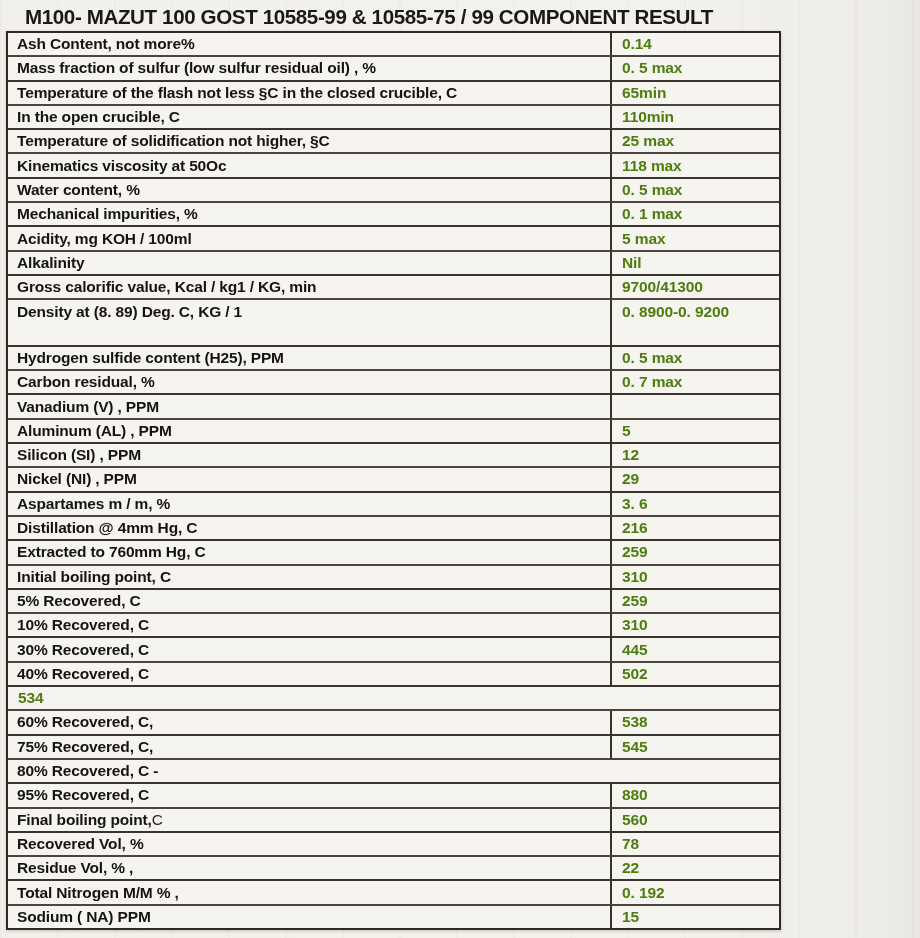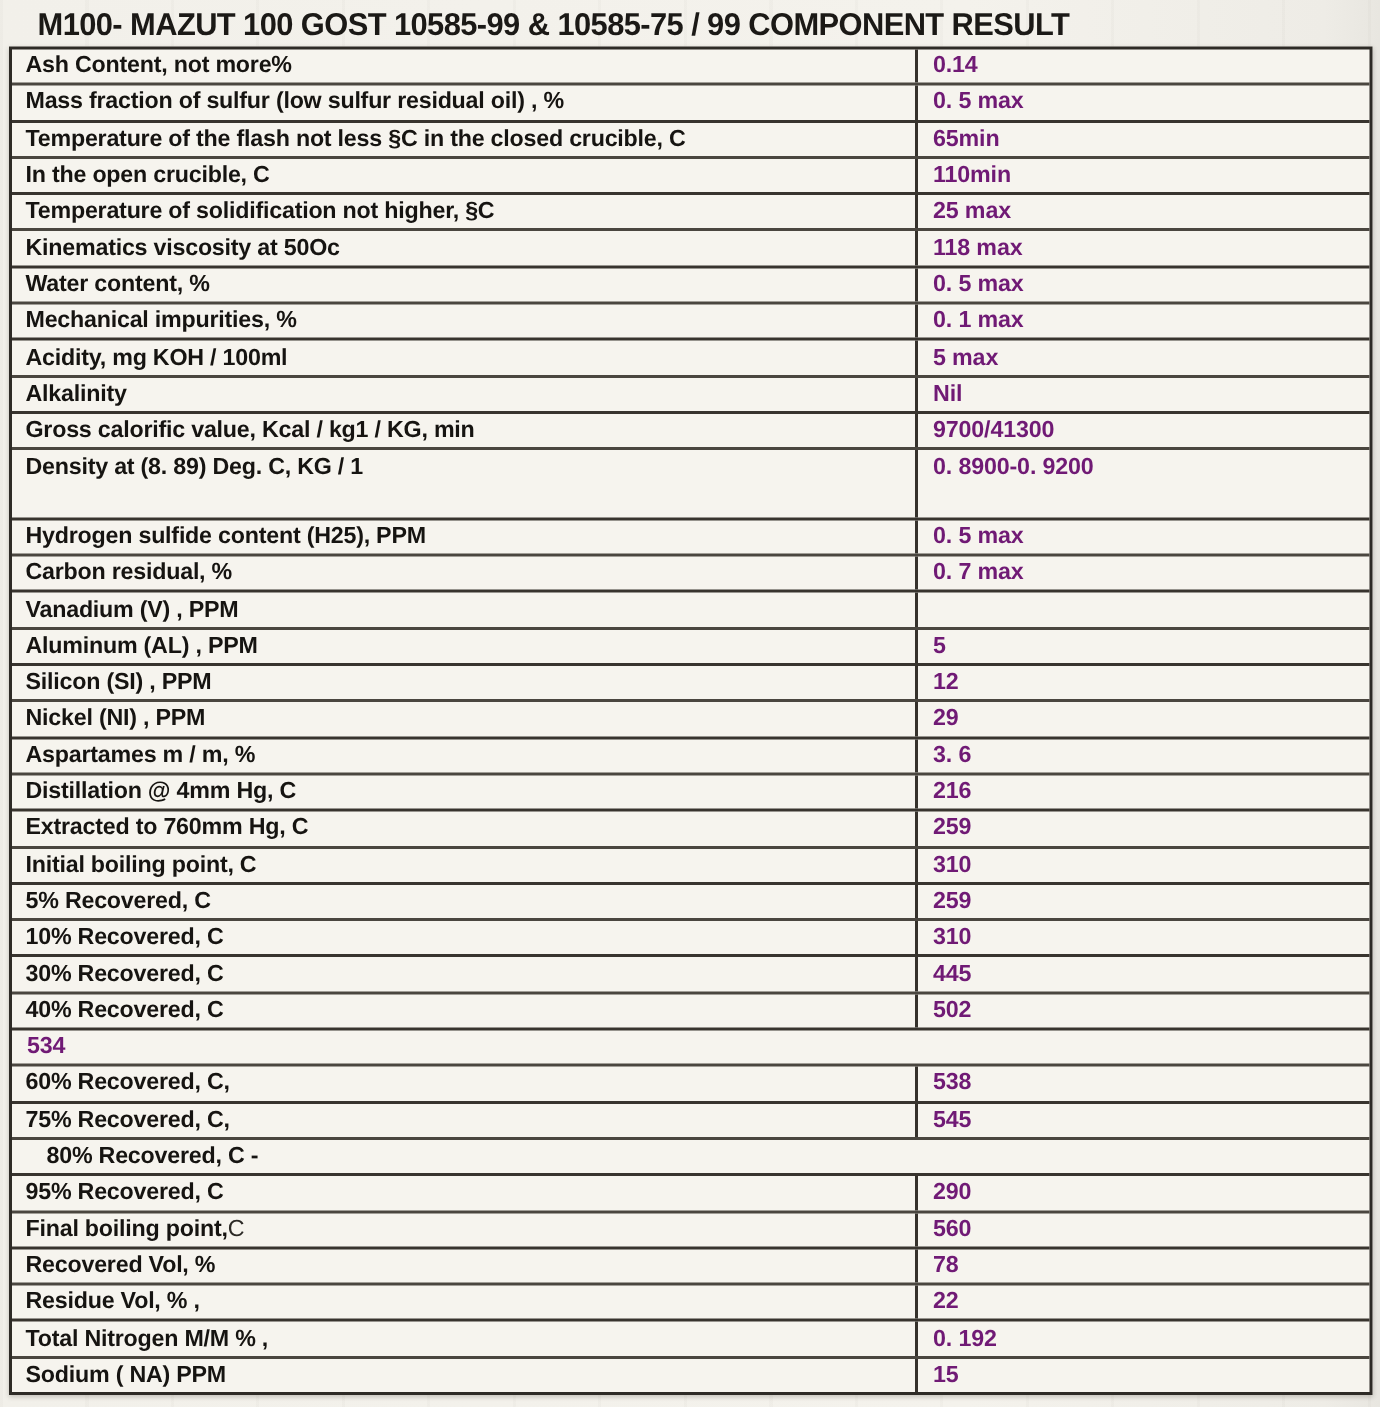--- a/index.html
+++ b/index.html
@@ -26,21 +26,21 @@
     font-weight: bold;
     color: #1b1916;
     letter-spacing: -0.4px;
     transform: scaleX(0.98);
     transform-origin: left center;
     white-space: nowrap;
   }
   .spec-table {
     position: absolute;
     left: 6px; top: 31px;
-    width: 909px;
+    width: 775px;
     box-sizing: border-box;
     border: 2px solid #2e2b26;
     background: #f6f4ee;
     display: flex;
     flex-direction: column;
     box-shadow: 0 1px 3px rgba(60,55,45,0.25);
   }
   .row {
     display: flex;
     align-items: center;
@@ -72,34 +72,33 @@
   }
   .cell-value {
     flex: 1 1 auto;
     box-sizing: border-box;
     padding-left: 10px;
     align-self: stretch;
     display: flex;
     align-items: center;
     font-size: 15.5px;
     font-weight: bold;
-    color: #701a75;
+    color: #4d7c0f;
     letter-spacing: -0.1px;
     white-space: nowrap;
   }
   .row.tall .cell-label,
   .row.tall .cell-value {
     align-items: flex-start;
     padding-top: 1px;
     line-height: 21px;
   }
   .row.full .cell-label {
     flex: 1 1 auto;
     border-right: none;
-    margin-left: 14px;
   }
   .label-light {
     font-weight: normal;
     color: #2b2925;
     letter-spacing: 0;
   }
 </style>
 </head>
 <body>
 
@@ -310,21 +309,21 @@
       <span>80% Recovered, C -</span>
           <span class="label-light"></span>
     </div>
 
   </div>
       <div class="row">
     <div class="cell-label">
       <span>95% Recovered, C</span>
           <span class="label-light"></span>
     </div>
-    <div class="cell-value">290</div>
+    <div class="cell-value">880</div>
   </div>
       <div class="row">
     <div class="cell-label">
       <span>Final boiling point,</span>
           <span class="label-light"> C</span>
     </div>
     <div class="cell-value">560</div>
   </div>
       <div class="row">
     <div class="cell-label">

